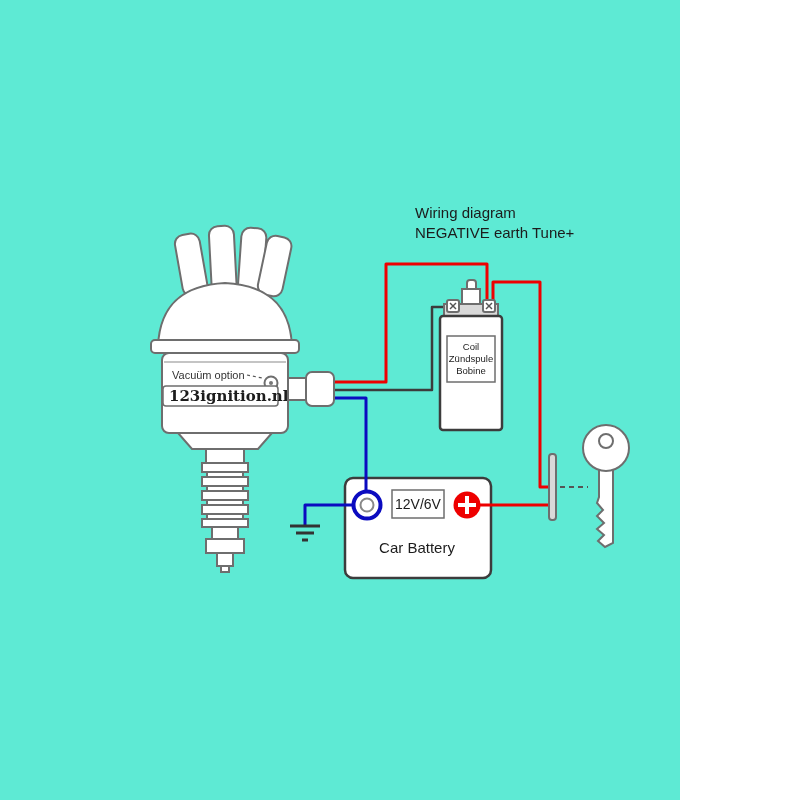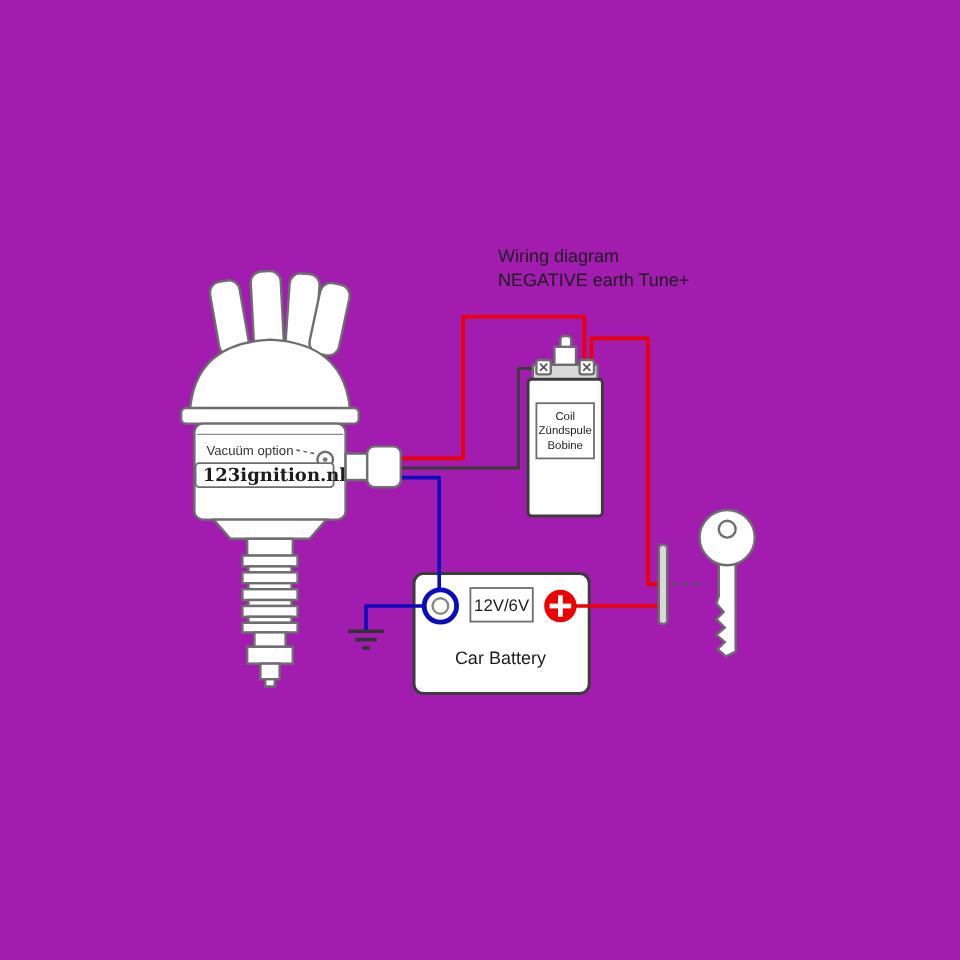--- a/index.html
+++ b/index.html
@@ -1,17 +1,17 @@
 <!DOCTYPE html>
 <html><head>
 <meta charset="utf-8">
 <style>
   html,body { margin:0; padding:0; background:#fff; }
   .canvas {
-    position:relative; width:800px; height:800px; background:#a21caf;
+    position:relative; width:680px; height:800px; background:#5eead4;
     font-family:"Liberation Sans", sans-serif;
   }
   svg text { font-family:"Liberation Sans", sans-serif; fill:#1c1c1c; }
   .title   { font-size:15px; }
   .small   { font-size:11px; fill:#333; }
   .brand   { font-family:"DejaVu Serif", serif; font-weight:bold; font-size:15px; }
   .coiltext{ font-size:9.5px; text-anchor:middle; }
   .mid     { font-size:14px; text-anchor:middle; }
   .big     { font-size:15px; text-anchor:middle; }
   .comp    { fill:#ffffff; stroke:#6e6e6e; stroke-width:2; }

